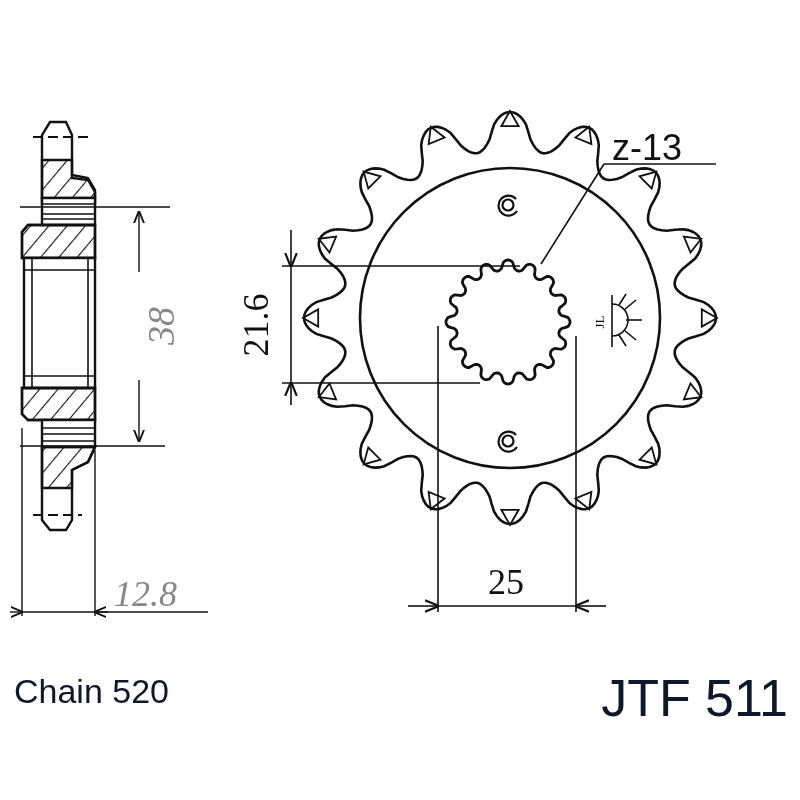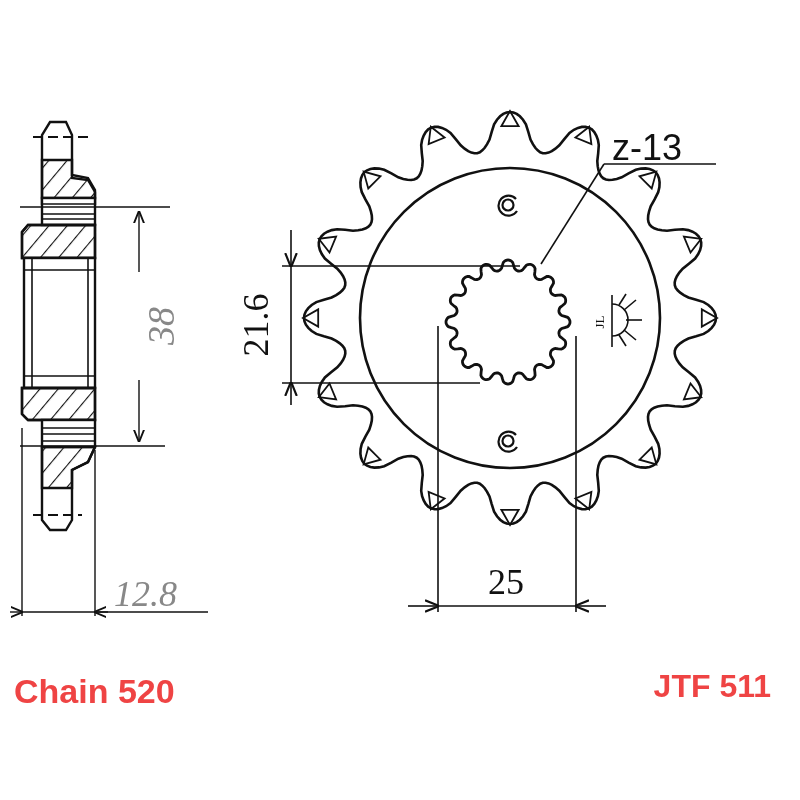--- a/index.html
+++ b/index.html
@@ -1,20 +1,20 @@
 <!DOCTYPE html>
 <html><head>
 <meta charset="utf-8">
 <style>
   html, body { margin: 0; padding: 0; background: #ffffff; }
   body { width: 800px; height: 800px; position: relative; overflow: hidden; }
   svg { position: absolute; left: 0; top: 0; }
-  .label-bold { position: absolute; font-family: "Liberation Sans", sans-serif; font-weight: bold; color: #ef4444; }
+  .label-bold { position: absolute; font-family: "Liberation Sans", sans-serif; font-weight: normal; color: #0f172a; }
   #chain-label { left: 14px; top: 672px; font-size: 34px; }
-  #part-label { right: 29px; top: 668px; font-size: 32px; }
+  #part-label { right: 12px; top: 668px; font-size: 52px; }
 </style>
 </head>
 <body>
 
 <svg width="800" height="800" viewBox="0 0 800 800">
   <defs>
     <pattern id="hatch" patternUnits="userSpaceOnUse" width="14" height="14" patternTransform="rotate(40)">
       <line x1="0" y1="0" x2="0" y2="14" stroke="#111" stroke-width="2.2"></line>
     </pattern>
     <marker id="arr" viewBox="0 0 10 10" refX="9" refY="5" markerWidth="9" markerHeight="9" orient="auto-start-reverse">

